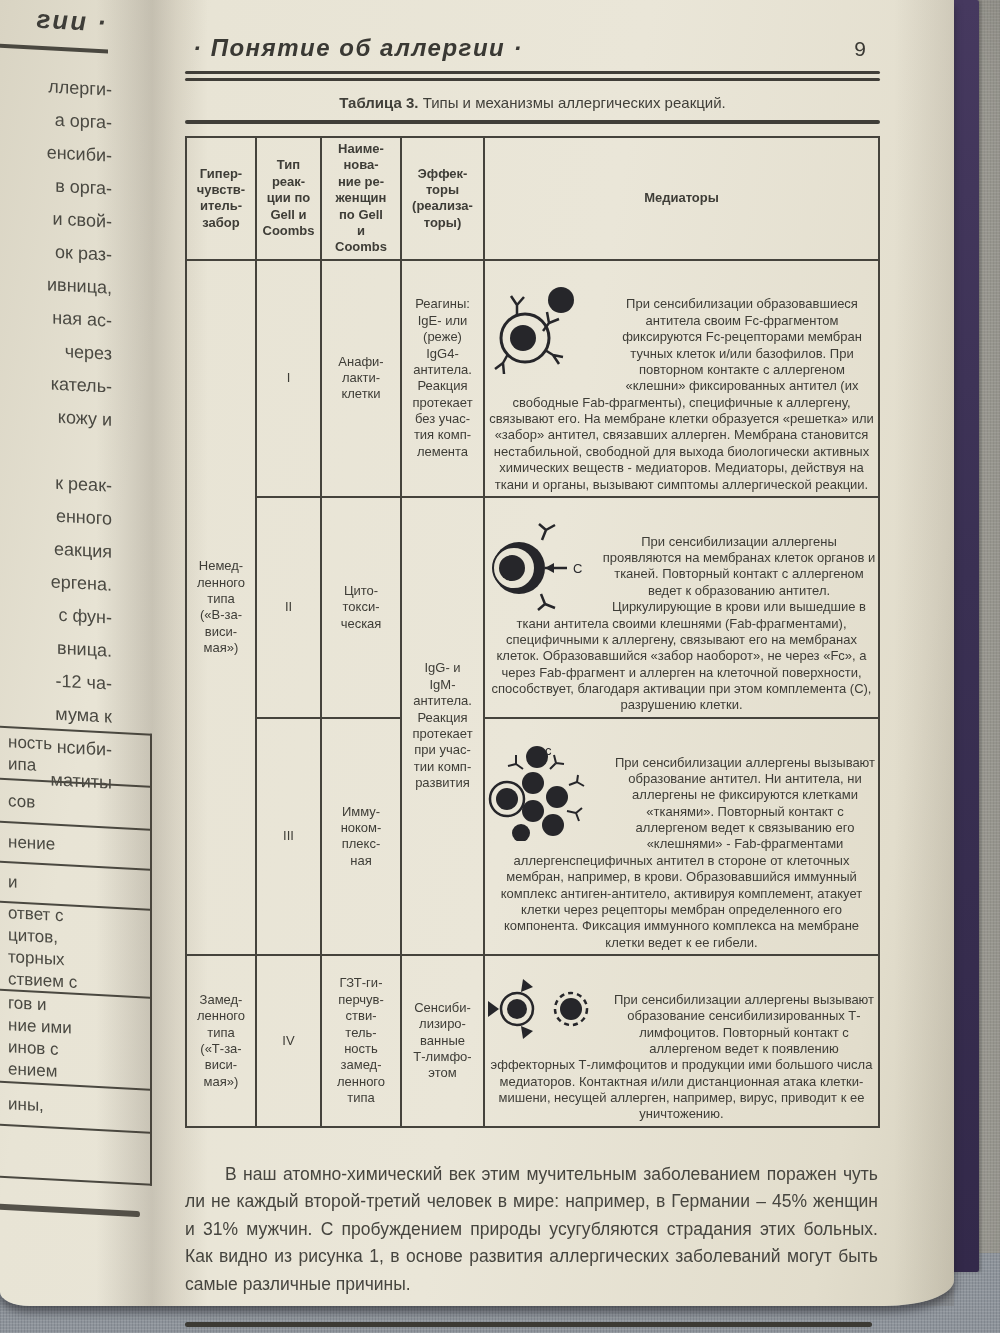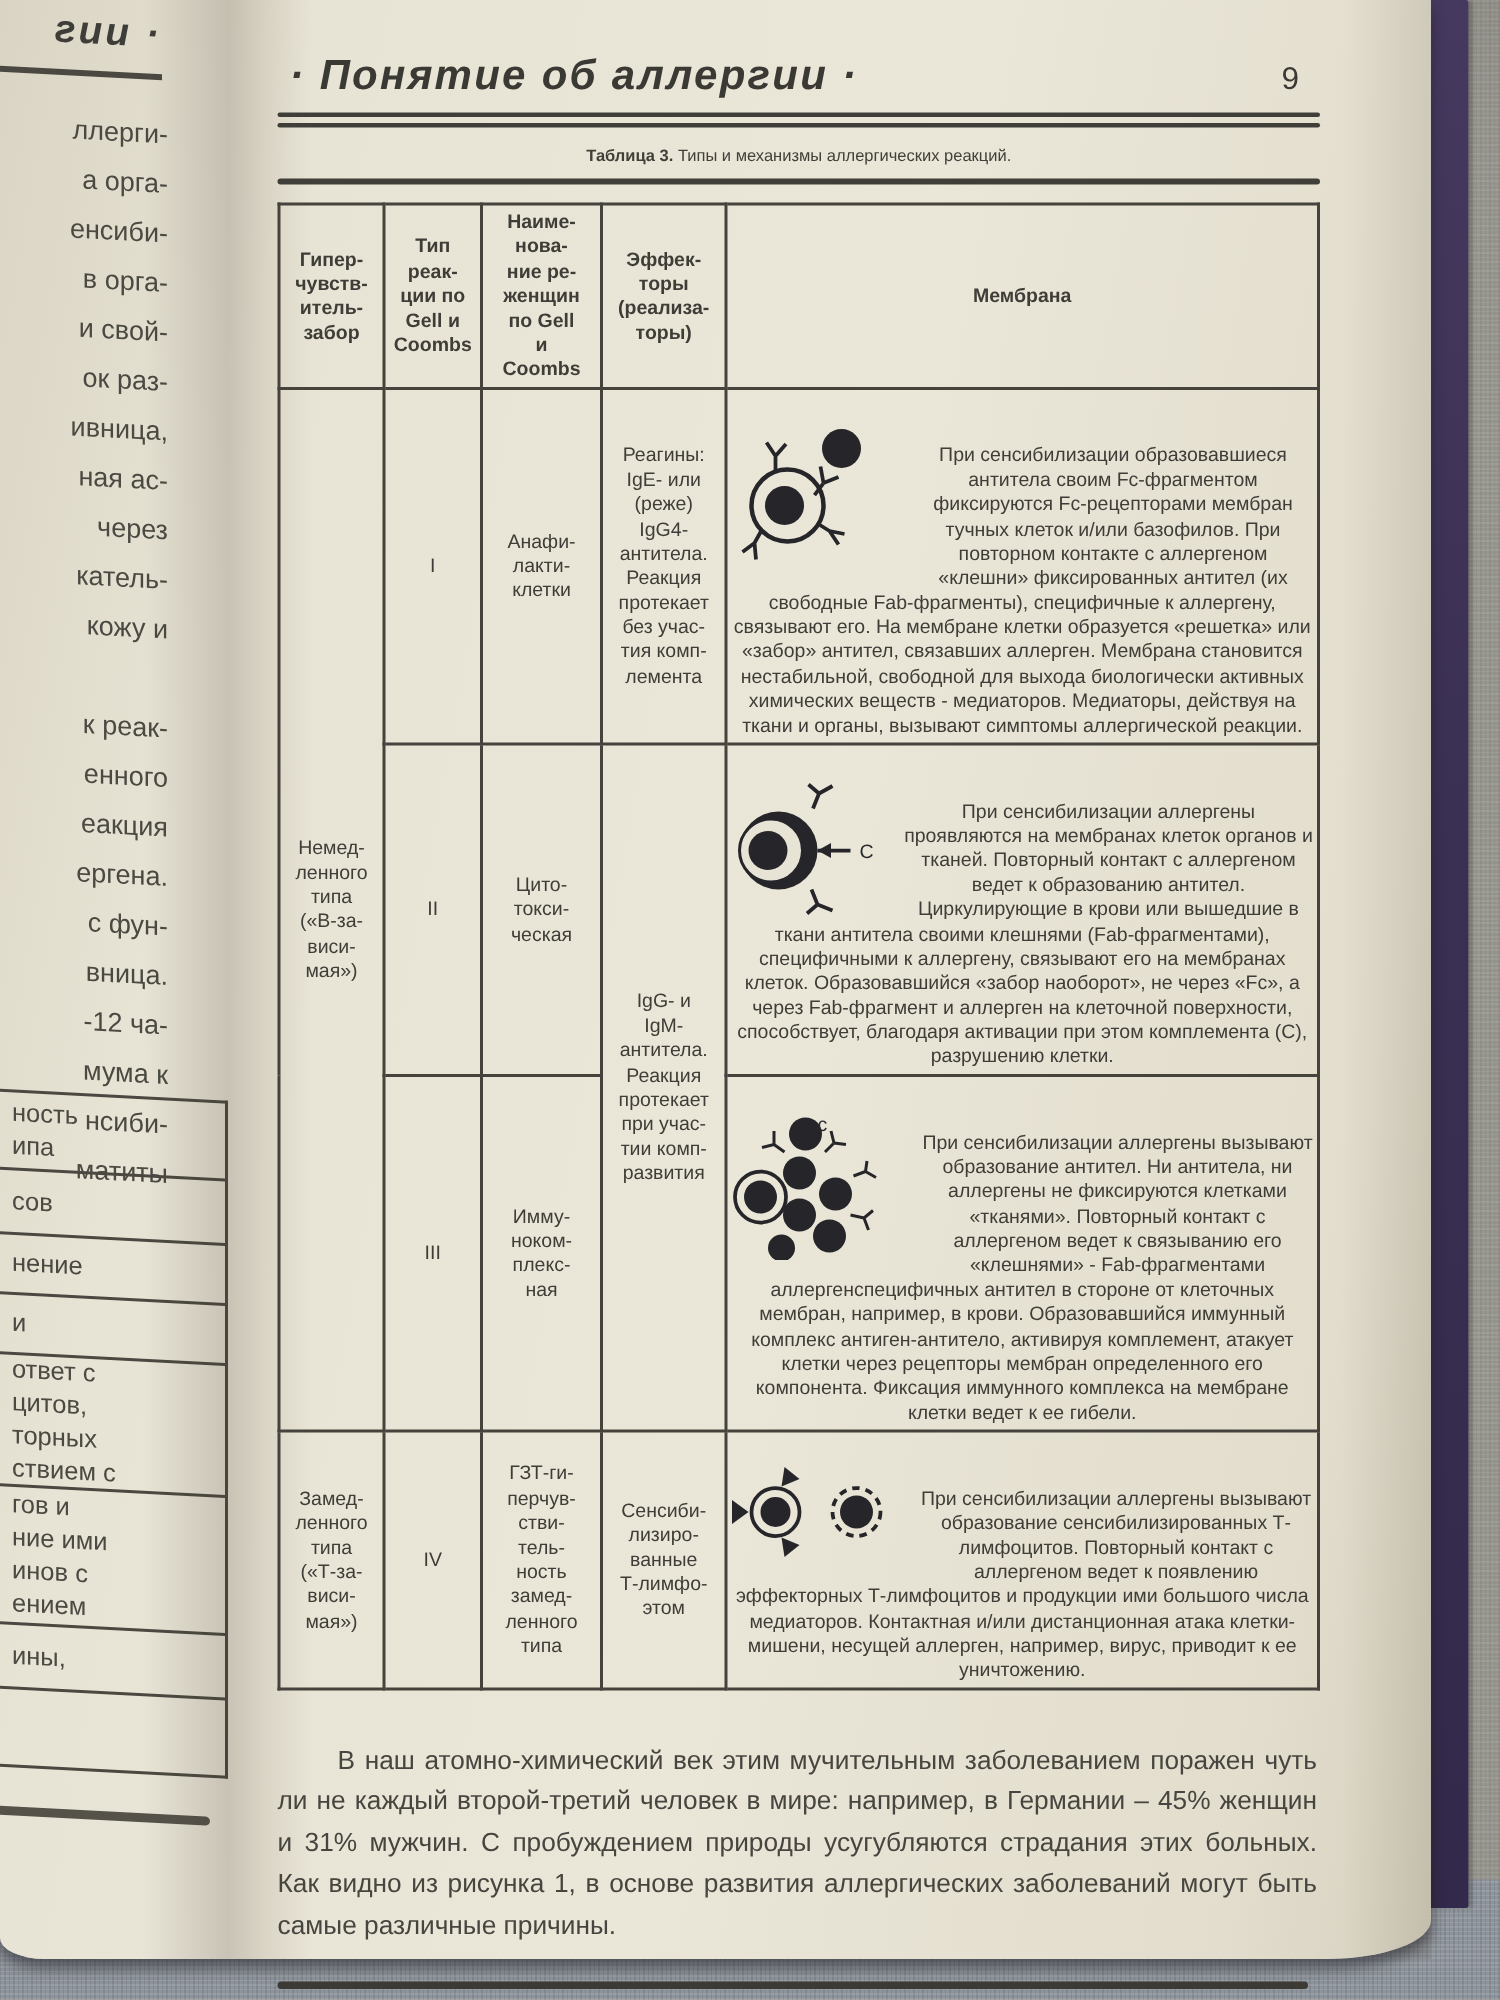--- a/index.html
+++ b/index.html
@@ -64,27 +64,27 @@
   }
   .lp-row { border-bottom:2px solid #4a4840; padding:4px 6px 4px 12px;
             display:flex; align-items:center; white-space:pre-line; line-height:22px; }
   .lp-row:last-child { border-bottom:none; }
   .lp-bottom-rule { position:absolute; top:1208px; left:-10px; width:150px; height:6px; background:#55524a; border-radius:3px; }
 
   
   .main-page { position:absolute; left:185px; top:34px; width:695px; color:#3b3a35; }
 
   .mp-header { display:flex; justify-content:space-between; align-items:baseline; padding:0 14px 0 8px; }
-  .mp-title { font-style:italic; font-weight:bold; font-size:28px; letter-spacing:1.5px; color:#3a3934; }
+  .mp-title { font-style:italic; font-weight:bold; font-size:24px; letter-spacing:1.5px; color:#3a3934; }
   .mp-pagenum { font-size:21px; color:#3a3934; }
   .double-rule { margin-top:9px; }
   .double-rule .bar { height:3px; background:#403e38; border-radius:2px; }
   .double-rule .bar + .bar { margin-top:4px; }
 
-  .mp-caption { margin-top:13px; text-align:center; font-size:11px; color:#403f39; }
+  .mp-caption { margin-top:13px; text-align:center; font-size:15px; color:#403f39; }
   .mp-caption .cap-label { font-weight:bold; }
   .caption-rule { margin-top:9px; height:4px; background:#403e38; border-radius:2px; }
 
   table.alg { margin-top:12px; width:693px; table-layout:fixed; border-collapse:collapse; }
   table.alg th, table.alg td {
     border:2px solid #45433c; vertical-align:middle; text-align:center;
     font-size:13px; line-height:1.26; color:#3e3d37; white-space:pre-line; padding:3px 2px;
   }
   col.c1{width:70px} col.c2{width:65px} col.c3{width:80px} col.c4{width:83px} col.c5{width:395px}
   td.type { font-size:14.5px; }
@@ -198,21 +198,21 @@
 нова-
 ние ре-
 женщин
 по Gell
 и
 Coombs</th>
           <th>Эффек-
 торы
 (реализа-
 торы)</th>
-          <th>Мембрана</th>
+          <th>Медиаторы</th>
         </tr>
 
         <tr style="height:218px">
           <td rowspan="3">Немед-
 ленного
 типа
 («В-за-
 виси-
 мая»)</td>
           <td class="type">I</td>

